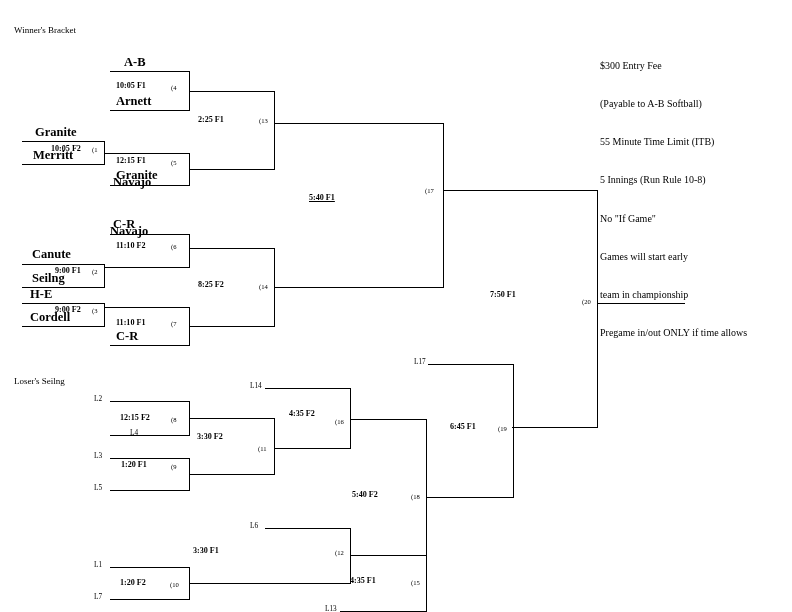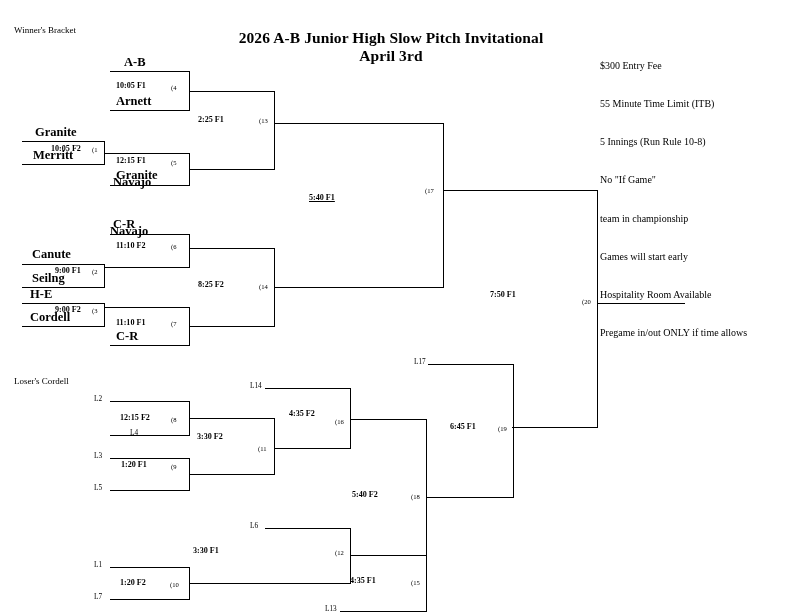--- a/index.html
+++ b/index.html
@@ -25,35 +25,31 @@
   .h2{position:absolute;height:0;border-top:1.6px solid #000;}
   .v2{position:absolute;width:0;border-left:1.6px solid #000;}
 </style>
 </head>
 <body>
 
 <div class="stage">
 
   <div class="lbl bracket-title" style="left:14px;top:10px;">Winner's Bracket</div>
 
-  <div class="main-title" style="left:196px;top:14px;width:390px;">
-    <div>2026 A-B Junior High Slow Pitch Invitational</div>
-    <div>April 3rd</div>
-  </div>
 
-  <div class="lbl bracket-title" style="left:14px;top:361px;">Loser's Cordell</div>
+  <div class="lbl bracket-title" style="left:14px;top:361px;">Loser's Seilng</div>
 
   <div class="info" style="left:600px;top:19px;">
     <div>$300 Entry Fee</div>
+    <div>(Payable to A-B Softball)</div>
     <div>55 Minute Time Limit (ITB)</div>
     <div>5 Innings (Run Rule 10-8)</div>
     <div>No "If Game"</div>
+    <div>Games will start early</div>
     <div>team in championship</div>
-    <div>Games will start early</div>
-    <div>Hospitality Room Available</div>
     <div>Pregame in/out ONLY if time allows</div>
   </div>
 
   <div class="h2" style="left:110px;top:56px;width:80px;"></div>
   <div class="team" style="left:124px;top:40px;">A-B</div>
   <div class="h2" style="left:110px;top:95px;width:80px;"></div>
   <div class="team" style="left:116px;top:79px;">Arnett</div>
   <div class="v2" style="left:189px;top:56px;height:39px;"></div>
   <div class="time" style="left:116px;top:66px;">10:05 F1</div>
   <div class="gnum" style="left:171px;top:69px;">(4</div>

